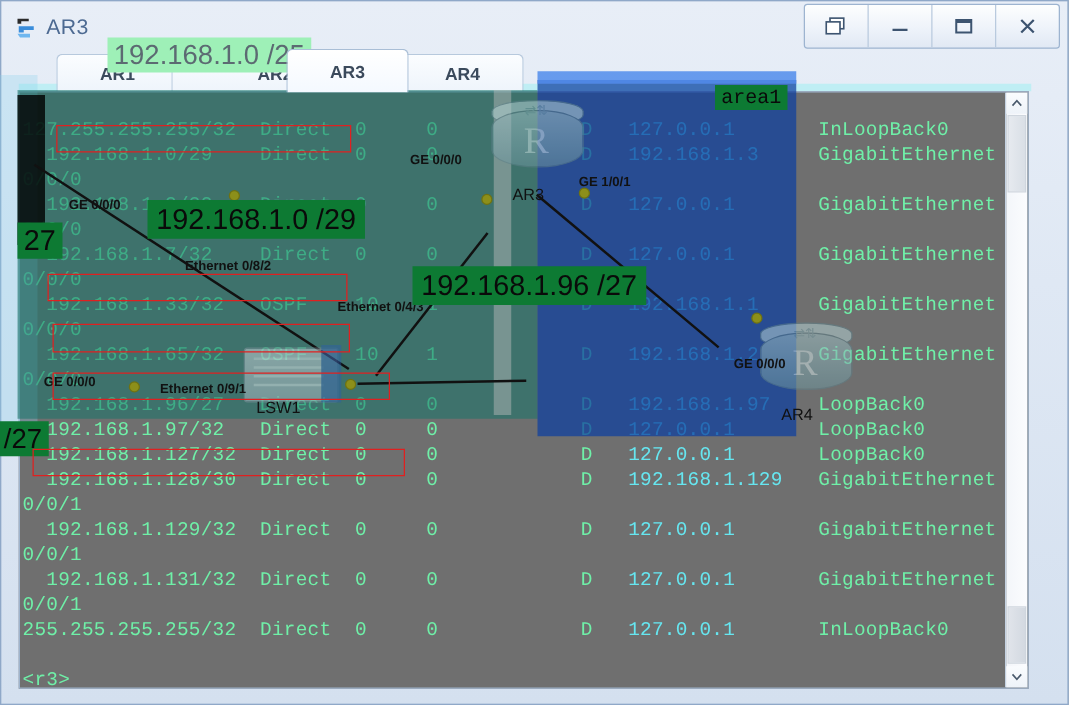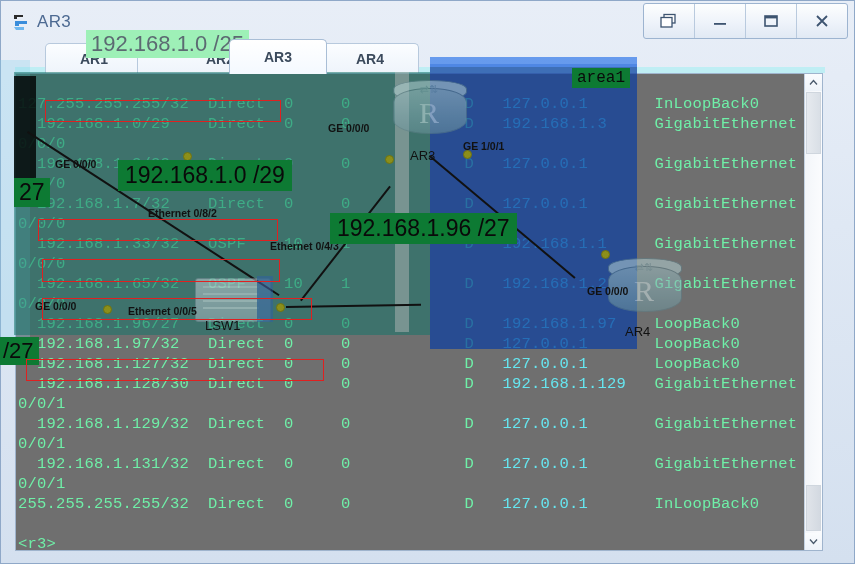--- a/index.html
+++ b/index.html
@@ -345,21 +345,21 @@
       <div class="sideblue"></div>
     </div>
     <div class="devlabel" style="left:205px;top:318px;">LSW1</div>
 
     <div class="iflabel" style="left:328px;top:122px;">GE 0/0/0</div>
     <div class="iflabel" style="left:55px;top:158px;">GE 0/0/0</div>
     <div class="iflabel" style="left:463px;top:140px;">GE 1/0/1</div>
     <div class="iflabel" style="left:587px;top:285px;">GE 0/0/0</div>
     <div class="iflabel" style="left:148px;top:207px;">Ethernet 0/8/2</div>
     <div class="iflabel" style="left:270px;top:240px;">Ethernet 0/4/3</div>
-    <div class="iflabel" style="left:128px;top:305px;">Ethernet 0/0/5</div>
+    <div class="iflabel" style="left:128px;top:305px;">Ethernet 0/9/1</div>
     <div class="iflabel" style="left:35px;top:300px;">GE 0/0/0</div>
 
     <div class="hl mint2" style="left:86px;top:30px;font-size:22px;padding:1px 5px;">192.168.1.0 /25</div>
 
 
     <div class="hl dark" style="left:572px;top:68px;font-size:16px;padding:1px 5px;font-family:'Liberation Mono',monospace;text-align:center;">area1</div>
 
     <div class="hl dark" style="left:118px;top:160px;font-size:23px;padding:2px 7px;">192.168.1.0 /29</div>
 
     <div class="hl dark" style="left:330px;top:195px;font-size:23px;padding:2px 7px;margin-top:18px;">192.168.1.96 /27</div>

